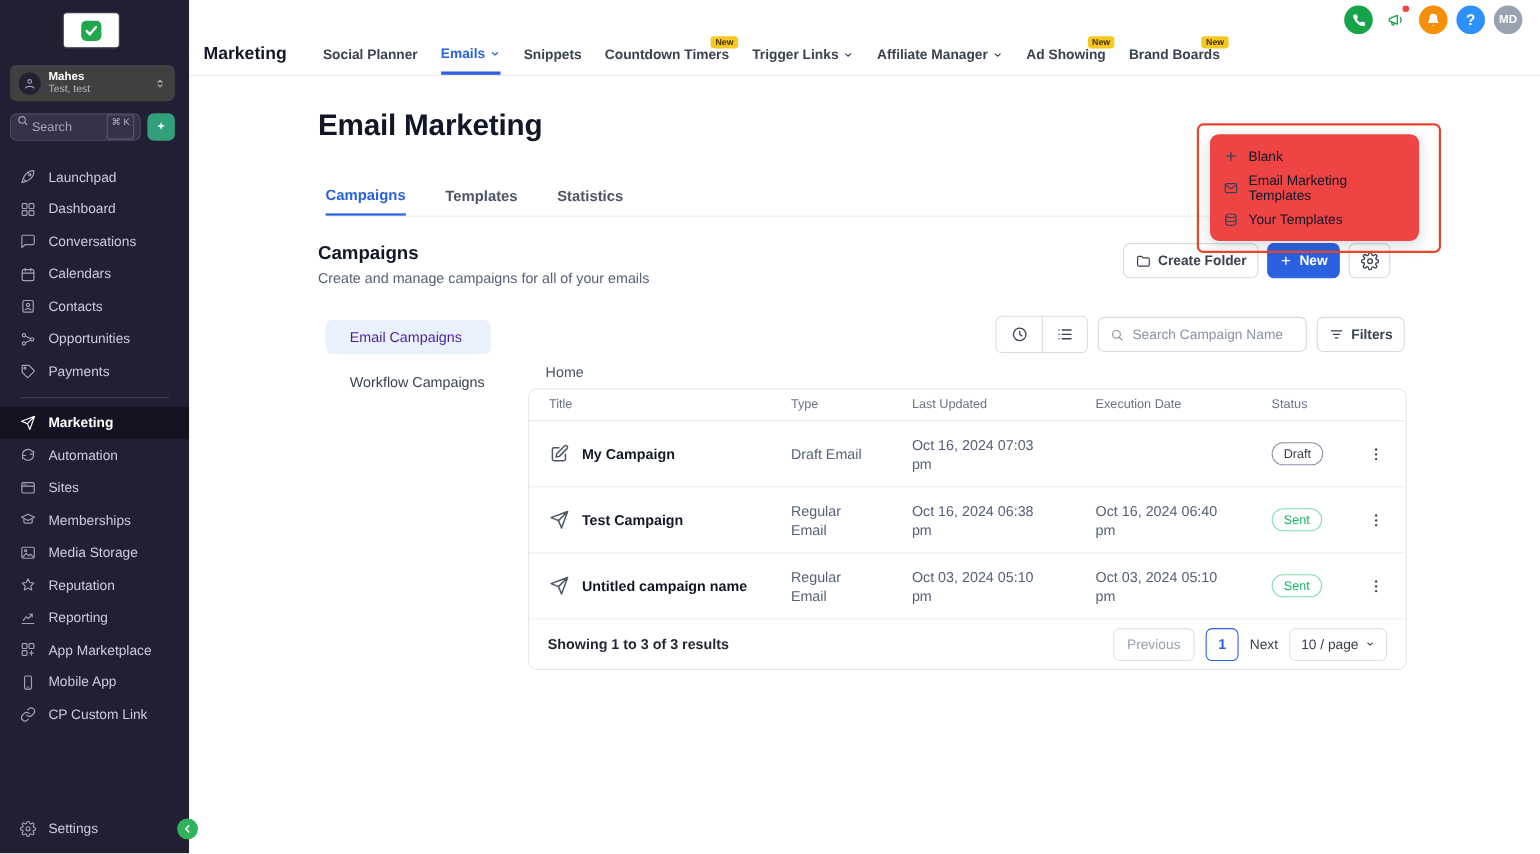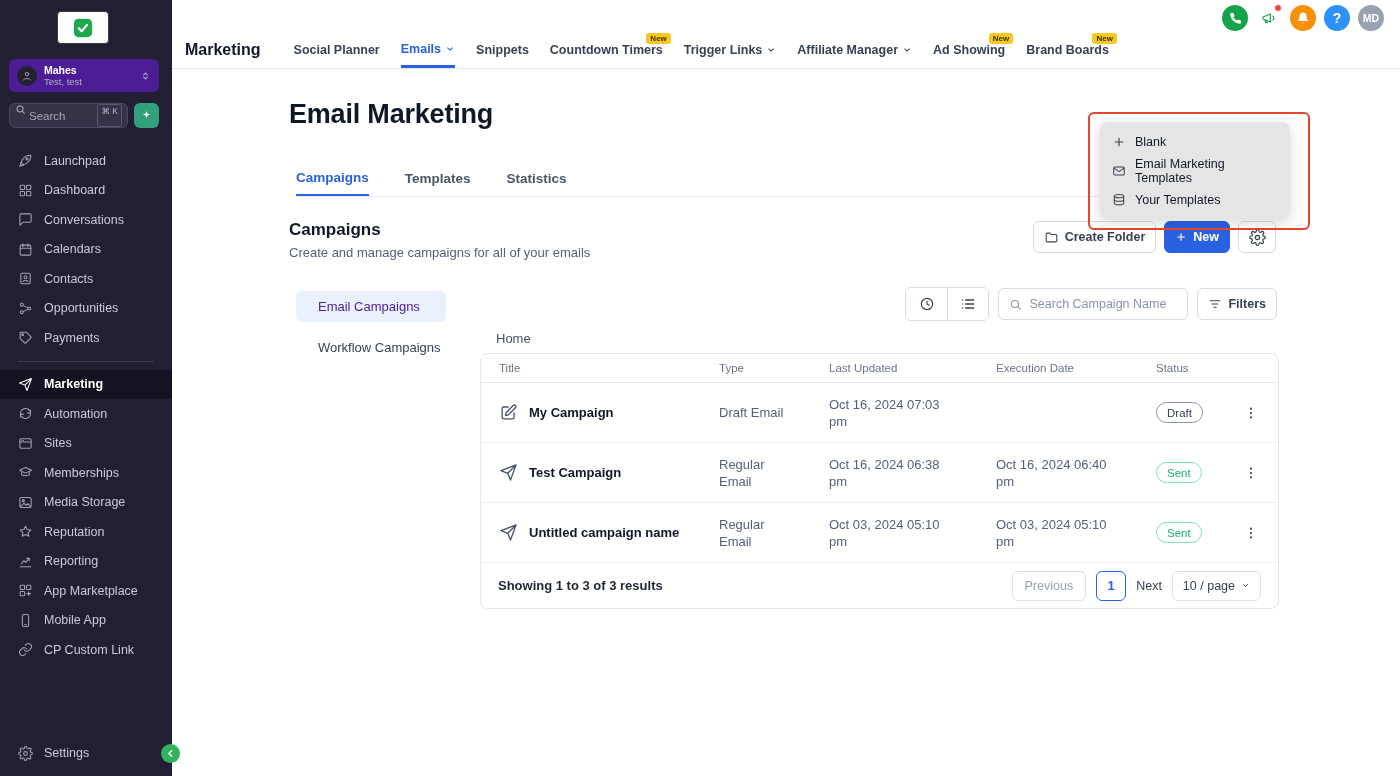--- a/index.html
+++ b/index.html
@@ -5,21 +5,21 @@
   *{margin:0;padding:0;box-sizing:border-box}
   html,body{width:1400px;height:776px}
   body{font-family:"Liberation Sans",sans-serif;background:#fff;overflow:hidden}
   svg{display:block}
   .ic{width:15px;height:15px;flex:none}
   .app{position:relative;width:1400px;height:776px;background:#fff;overflow:hidden}
 
   
   .sidebar{position:absolute;left:0;top:0;width:172px;height:776px;background:#221f33;color:#c9c8d6}
   .logo-card{position:absolute;left:57px;top:11px;width:52px;height:33px;background:#fff;border:1px solid #3a3a4a;border-radius:4px;display:flex;align-items:center;justify-content:center}
-  .account{position:absolute;left:9px;top:59px;width:150px;height:33px;background:#4c1d95;border-radius:6px;display:flex;align-items:center;gap:7px;padding:0 8px;cursor:pointer}
+  .account{position:absolute;left:9px;top:59px;width:150px;height:33px;background:#404040;border-radius:6px;display:flex;align-items:center;gap:7px;padding:0 8px;cursor:pointer}
   .account .avatar{width:20px;height:20px;border-radius:50%;background:#23212f;display:flex;align-items:center;justify-content:center;color:#9d9bac}
   .acct-name{font-size:10.5px;font-weight:700;color:#fff;line-height:12px}
   .acct-sub{font-size:9.5px;color:#b4b2c2;line-height:11px}
   .sorter{margin-left:auto;color:#b4b2c2}
   .search-row{position:absolute;left:9px;top:103px;width:150px;display:flex;gap:6px}
   .search-box{flex:1;height:25px;background:#363349;border:1px solid #4b4860;border-radius:6px;display:flex;gap:3px;padding:0 5px;color:#a7a5b8;min-width:0}
   .search-box input{background:transparent;border:none;outline:none;color:#e4e3ee;font-size:11.5px;width:100%;min-width:0;font-family:inherit}
   .search-box input::placeholder{color:#a7a5b8}
   .kbd{font-size:8.5px;border:1px solid #5a5770;border-radius:3px;padding:1px 3px;color:#b7b5c6;white-space:nowrap}
   .ai-btn{width:25px;height:25px;border-radius:6px;background:#33a07c;border:none;display:flex;align-items:center;justify-content:center;color:#fff;cursor:pointer}
@@ -49,28 +49,28 @@
   .c-avatar{background:#98a2b3;font-size:10.5px;font-weight:700}
 
   
   .main{position:absolute;left:172px;top:69px;width:1228px;height:707px;background:#fff}
   .page-title{position:absolute;left:117px;top:30px;font-size:27px;font-weight:700;color:#101828;letter-spacing:-.2px}
   .page-tabs{position:absolute;left:124px;top:92px;width:984px;height:36px;display:flex;gap:36px;border-bottom:1px solid #e9ecf1}
   .ptab{height:100%;display:flex;align-items:center;font-size:13.5px;font-weight:600;color:#4a5568;cursor:pointer}
   .ptab.active{color:#2a61e0;border-bottom:2px solid #2a61e0}
   .sec-title{position:absolute;left:117px;top:151px;font-size:17px;font-weight:700;color:#101828}
   .sec-sub{position:absolute;left:117px;top:176px;font-size:13px;color:#556177}
-  .actions{position:absolute;right:124px;top:152px;display:flex;gap:8px;align-items:flex-start}
+  .actions{position:absolute;right:136px;top:152px;display:flex;gap:8px;align-items:flex-start}
   .btn{height:32px;border:1px solid #d5dae1;background:#fff;border-radius:6px;display:flex;align-items:center;gap:6px;padding:0 10px;font-size:12.5px;font-weight:600;color:#384250;cursor:pointer;font-family:inherit;white-space:nowrap}
   .btn-primary{background:#2a61e0;border-color:#2a61e0;color:#fff}
   .btn-icongear{width:38px;justify-content:center;padding:0}
 
   
   .annot-outline{position:absolute;left:916px;top:43px;width:222px;height:118px;border:2.5px solid #e8442b;border-radius:6px;z-index:25;pointer-events:none}
-  .new-menu{position:absolute;left:928px;top:53px;width:190px;background:#e5e5e5;border-radius:8px;box-shadow:0 4px 14px rgba(16,24,40,.16);padding:5px 0;z-index:24}
+  .new-menu{position:absolute;left:928px;top:53px;width:190px;background:#ef4444;border-radius:8px;box-shadow:0 4px 14px rgba(16,24,40,.16);padding:5px 0;z-index:24}
   .menu-item{height:29px;display:flex;align-items:center;gap:9px;padding:0 12px;font-size:12.5px;color:#101828;cursor:pointer}
   .menu-item .ic{width:14px;height:14px;color:#384250}
   .callout{position:absolute;left:620px;top:74px;width:258px;background:#e8442b;color:#fff;font-size:14.5px;font-weight:700;line-height:19px;padding:10px 12px;z-index:30;border-radius:2px}
   .callout:after{content:"";position:absolute;right:-9px;top:25px;border:9px solid transparent;border-left-color:#e8442b;border-right:none}
 
   
   .camp-nav{position:absolute;left:124px;top:222px;width:150px}
   .camp-item{height:31px;display:flex;align-items:center;padding:0 22px;font-size:13px;color:#384250;border-radius:6px;cursor:pointer;white-space:nowrap}
   .camp-item.active{background:#e9f1fd;color:#4c1d95;font-weight:500}
   .camp-item + .camp-item{margin-top:10px}

